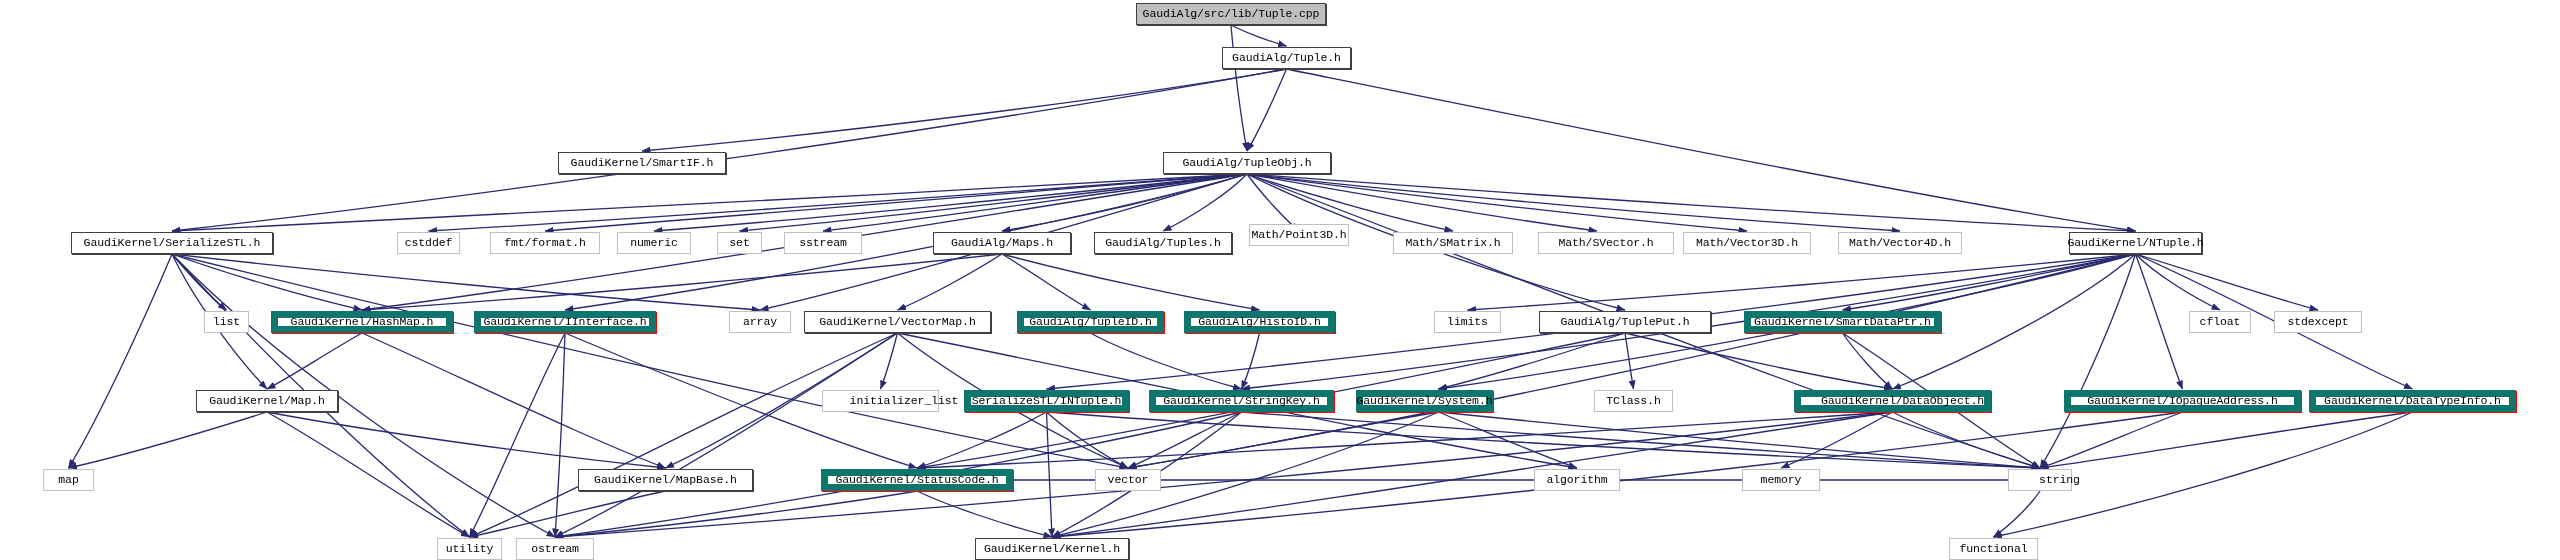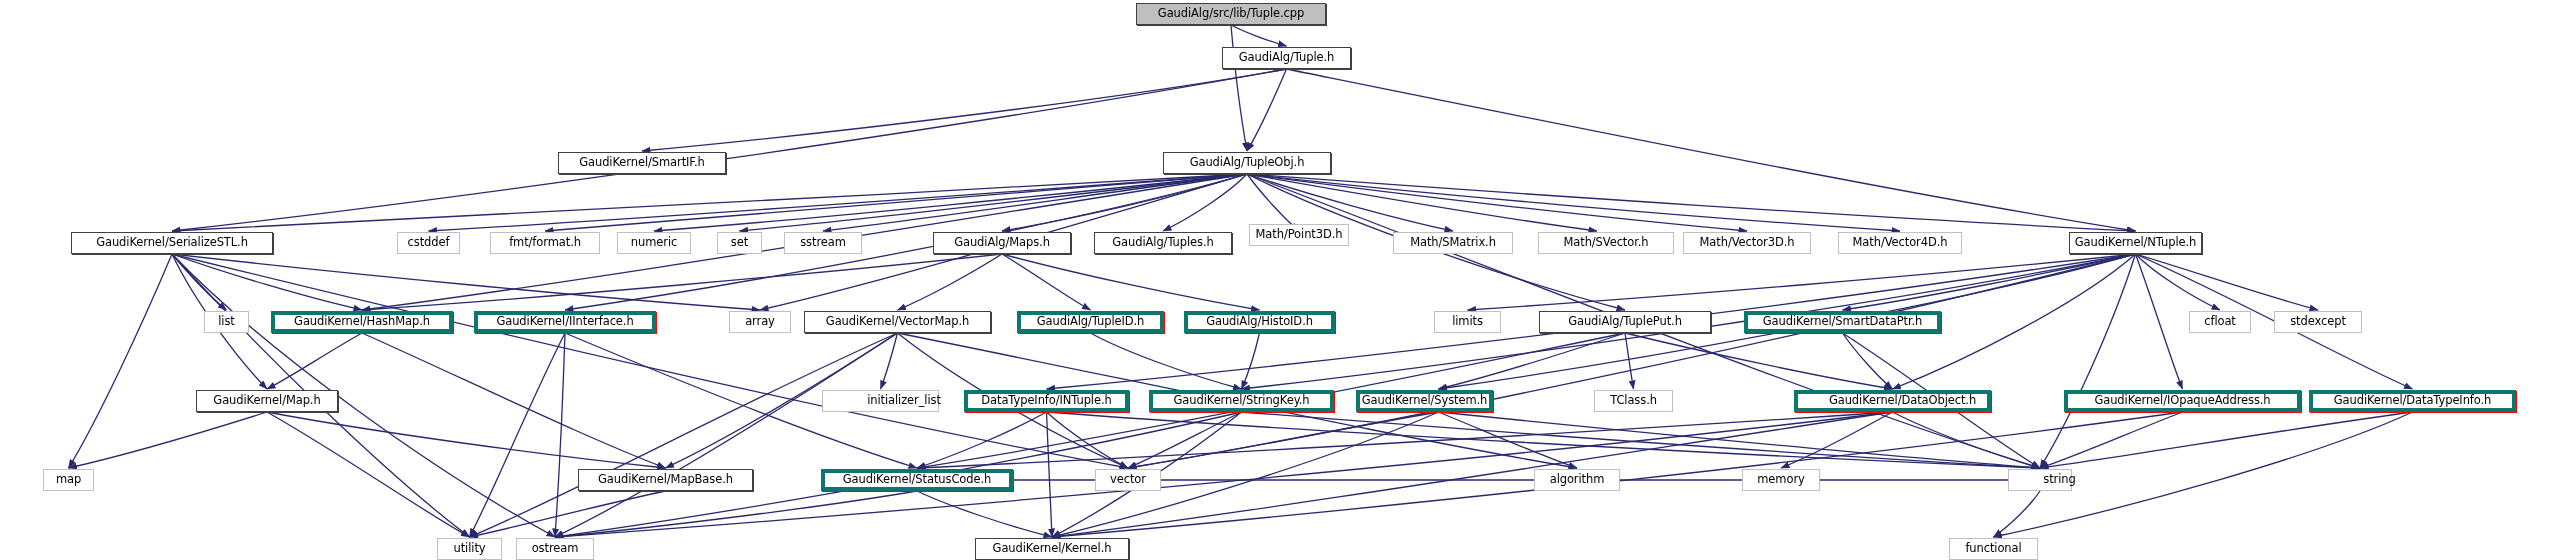--- a/index.html
+++ b/index.html
@@ -25,32 +25,33 @@
     justify-content: center;
     height: 22px;
     font-size: 11.5px;
     line-height: 1;
     white-space: nowrap;
     color: #000000;
     background: #ffffff;
     border: 1px solid #c0c0c0;
     letter-spacing: -0.1px;
     cursor: pointer;
+    font-family: Liberation Mono, monospace;
   }
   .node.root {
     background: #bfbfbf;
     border: 1px solid #404040;
     box-shadow: 1px 1px 0 0 #404040;
   }
   .node.hdr {
     border: 1px solid #404040;
     box-shadow: 1px 1px 0 0 #404040;
   }
   .node.red {
-    border: 4px solid #0f766e;
+    border: 7px solid #0f766e;
     box-shadow: 1px 1px 0 0 #ff0000;
   }
   .node .lbl { pointer-events:none; }
 </style>
 </head>
 <body>
 
 <div id="canvas">
   <svg id="edges" viewBox="0 0 2560 560" preserveAspectRatio="none">
     <defs>
@@ -246,21 +247,21 @@
       <div class="node plain" style="left: 2189px; top: 311px; width: 62px;">
         <span class="lbl">cfloat</span>
       </div>
       <div class="node plain" style="left: 2274px; top: 311px; width: 88px;">
         <span class="lbl">stdexcept</span>
       </div>
       <div class="node plain" style="left: 822px; top: 390px; width: 117px; padding-left: 47px;">
         <span class="lbl">initializer_list</span>
       </div>
       <div class="node red" style="left: 964px; top: 390px; width: 165px;">
-        <span class="lbl">DataTypeInfo/INTuple.h</span>
+        <span class="lbl">SerializeSTL/INTuple.h</span>
       </div>
       <div class="node red" style="left: 1149px; top: 390px; width: 185px;">
         <span class="lbl">GaudiKernel/StringKey.h</span>
       </div>
       <div class="node red" style="left: 1356px; top: 390px; width: 137px;">
         <span class="lbl">GaudiKernel/System.h</span>
       </div>
       <div class="node plain" style="left: 1594px; top: 390px; width: 79px; justify-content: center;">
         <span class="lbl">TClass.h</span>
       </div>

